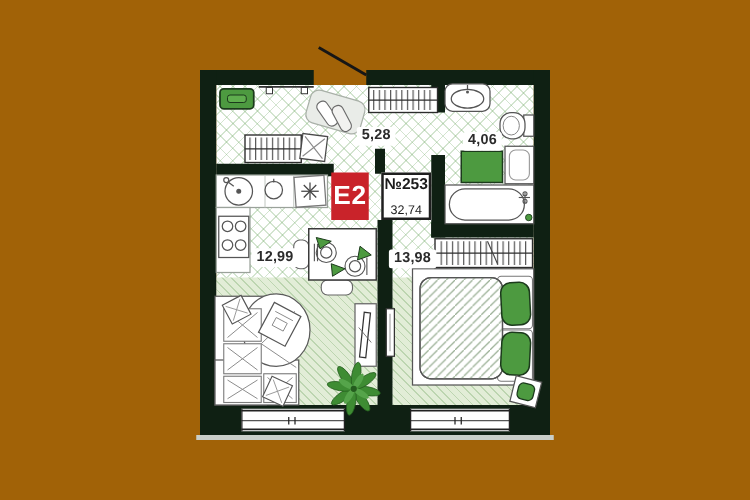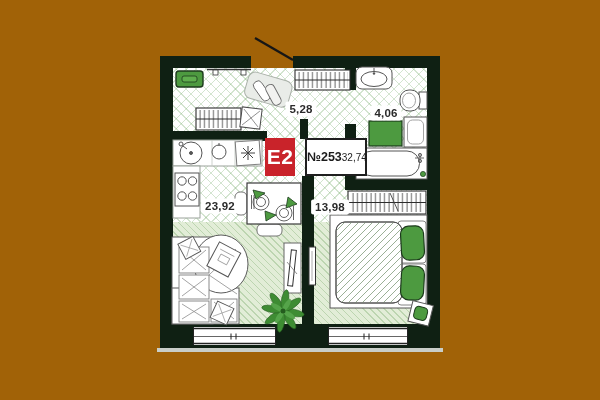--- a/index.html
+++ b/index.html
@@ -27,23 +27,23 @@
   .w-bath-c{left:345px;top:178px;width:82px;height:12px}
   .w-bed{left:302px;top:176px;width:12px;height:148px}
   .parapet{position:absolute;left:157px;top:348px;width:286px;height:4px;background:#c9cec9;}
   svg.furniture{position:absolute;left:0;top:0;width:600px;height:400px;z-index:3;pointer-events:none;}
   .chip{position:absolute;z-index:4;transform:translate(-50%,-50%);background:#fff;
         color:#2b2b2b;font-size:11.5px;font-weight:600;letter-spacing:.2px;
         padding:1px 4px 2px;border-radius:2px;white-space:nowrap;}
   .badge{position:absolute;z-index:4;left:265px;top:138px;width:30px;height:38px;
          background:#c9232a;display:flex;align-items:center;justify-content:center;
          color:#fff;font-size:21px;font-weight:700;letter-spacing:.5px;}
-  .numbox{position:absolute;z-index:4;left:305px;top:138px;width:62px;height:38px;
+  .numbox{position:absolute;z-index:4;left:305px;top:138px;width:40px;height:38px;
           box-sizing:border-box;border:2px solid #1f1f1f;background:#fff;display:flex;
-          flex-direction:row;align-items:center;justify-content:flex-start;color:#1b1b1b;}
+          flex-direction:column;align-items:center;justify-content:space-between;color:#1b1b1b;}
   .numbox .num{font-size:12.5px;font-weight:700;line-height:1.15;}
   .numbox .area{font-size:10px;font-weight:400;line-height:1.1;}
   .layer2{z-index:2;} .layer1{z-index:1;}
 </style>
 </head>
 <body>
 
 <div class="stage">
 
   <div class="floor f-base layer1"></div>
@@ -295,21 +295,21 @@
       <line x1="328" y1="343.5" x2="408" y2="343.5" stroke="#222" stroke-width="1.3"></line>
       <line x1="328.5" y1="327" x2="328.5" y2="345" stroke="#222" stroke-width="1"></line>
       <line x1="407.5" y1="327" x2="407.5" y2="345" stroke="#222" stroke-width="1"></line>
       <line x1="364" y1="333.5" x2="364" y2="339.5" stroke="#222" stroke-width="1"></line>
       <line x1="369" y1="333.5" x2="369" y2="339.5" stroke="#222" stroke-width="1"></line>
     </g>
   </svg>
 
   <div class="chip" style="left:301px;top:109px">5,28</div>
   <div class="chip" style="left:386px;top:113px">4,06</div>
-  <div class="chip" style="left:220px;top:206px">23,92</div>
+  <div class="chip" style="left:220px;top:206px">12,99</div>
   <div class="chip" style="left:330px;top:207px">13,98</div>
 
   <div class="badge">E2</div>
   <div class="numbox">
     <div class="num">№253</div>
     <div class="area">32,74</div>
   </div>
 
 </div>
 

